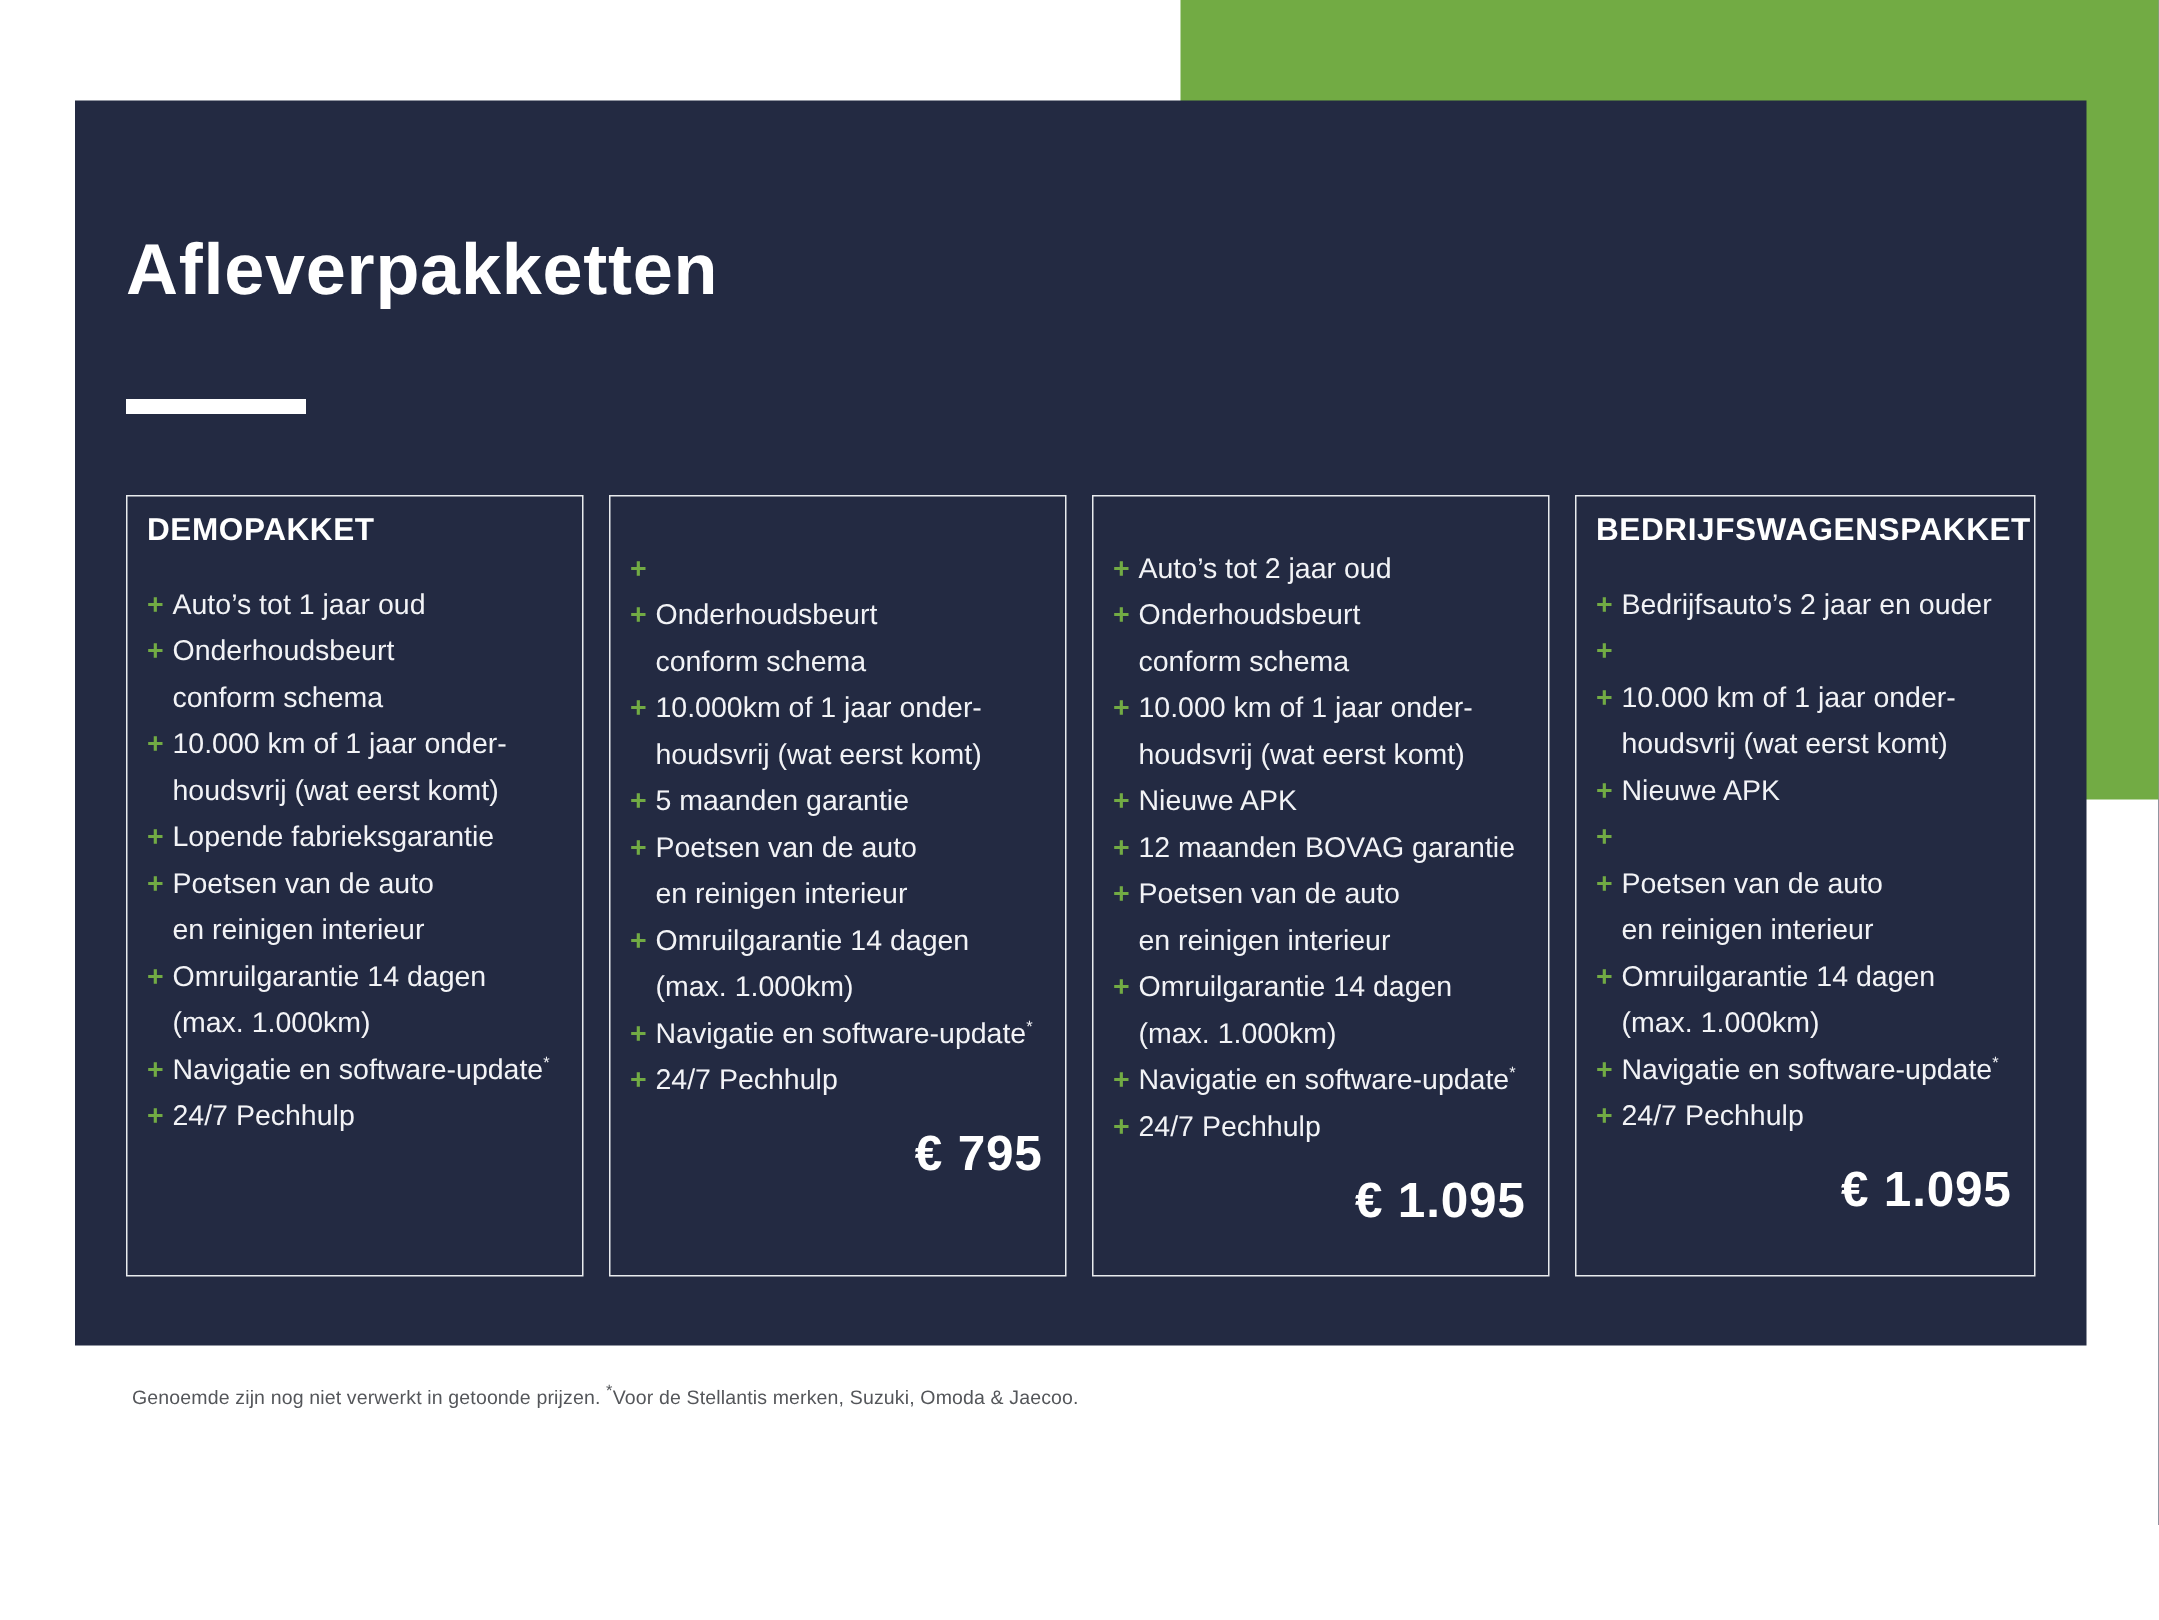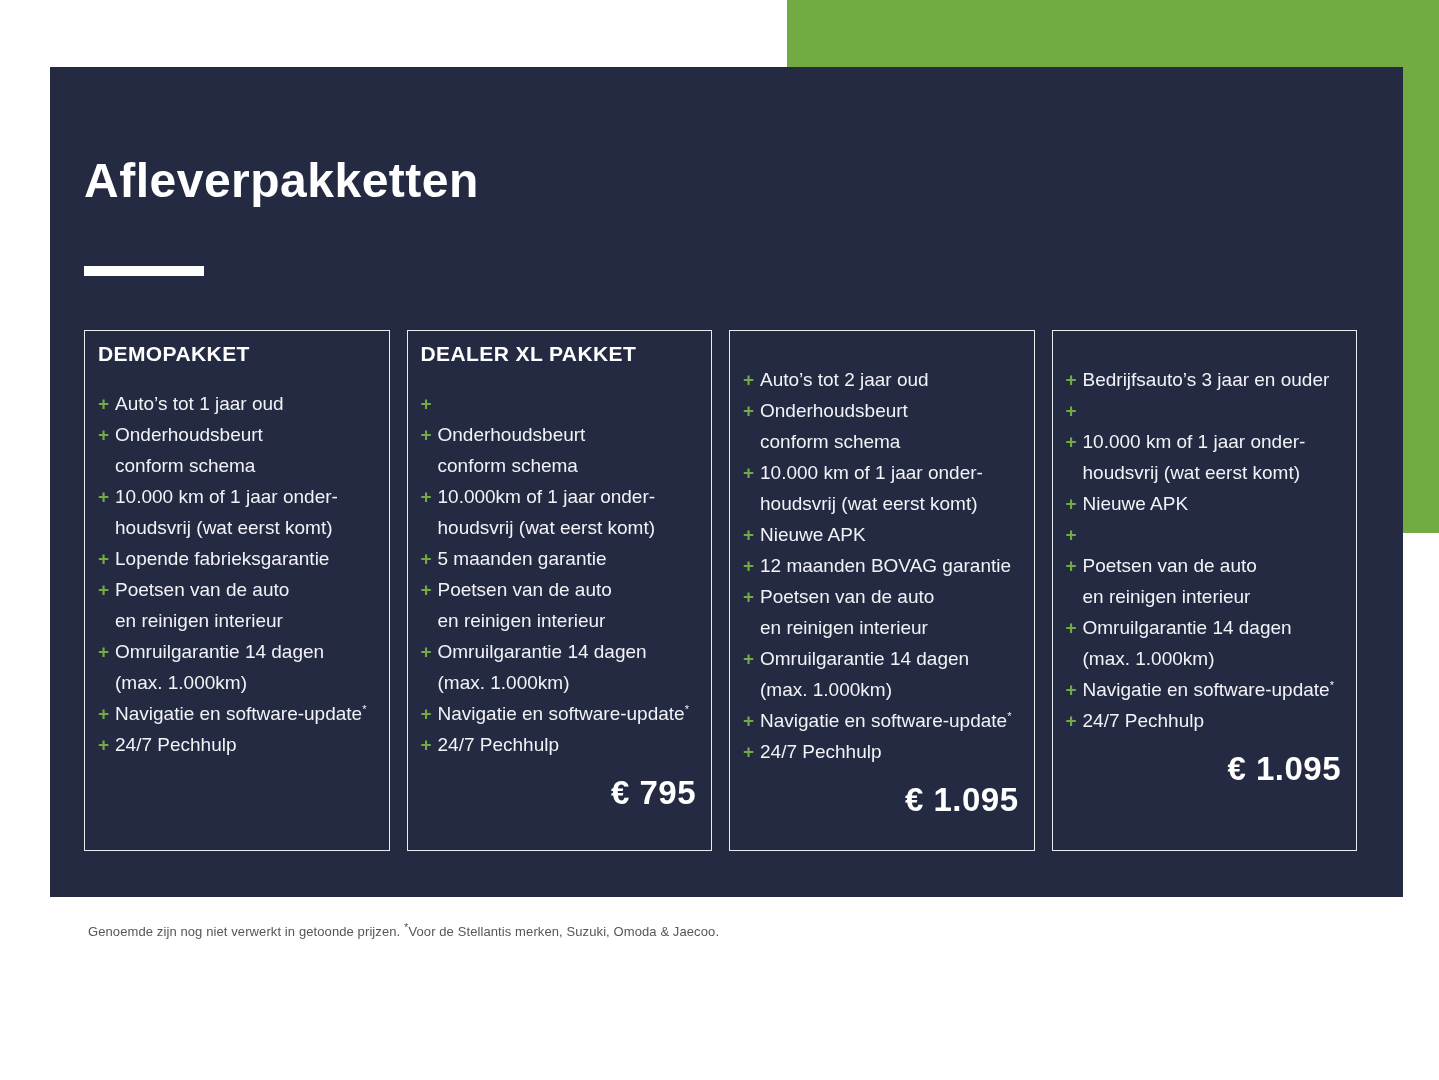--- a/index.html
+++ b/index.html
@@ -22,21 +22,20 @@
     width:652px;height:533px;
     background:var(--green);
     z-index:1;
   }
   .panel{
     position:absolute;
     left:50px;top:67px;
     width:1341px;height:830px;
     background:var(--navy);
     z-index:2;
-    padding-left:12px;
   }
   .page-title{
     position:absolute;
     left:34px;top:86px;
     margin:0;
     font-size:48px;
     font-weight:bold;
     letter-spacing:0.5px;
     color:#ffffff;
   }
@@ -151,21 +150,20 @@
             <span class="plus">+</span>
             <span class="li-text">Navigatie en software-update<sup>*</sup></span>
           </li>
           <li>
             <span class="plus">+</span>
             <span class="li-text">24/7 Pechhulp</span>
           </li>
         </ul>
       </div>
       <div class="card">
-        <h2>DEALER XL PAKKET</h2>
         <ul>
           <li>
             <span class="plus">+</span>
           </li>
           <li>
             <span class="plus">+</span>
             <span class="li-text">Onderhoudsbeurt<br>conform schema</span>
           </li>
           <li>
             <span class="plus">+</span>
@@ -229,24 +227,25 @@
             <span class="li-text">Navigatie en software-update<sup>*</sup></span>
           </li>
           <li>
             <span class="plus">+</span>
             <span class="li-text">24/7 Pechhulp</span>
           </li>
         </ul>
         <div class="price">€ 1.095</div>
       </div>
       <div class="card">
-        <ul>
-          <li>
-            <span class="plus">+</span>
-            <span class="li-text">Bedrijfsauto’s 3 jaar en ouder</span>
+        <h2>BEDRIJFSWAGENSPAKKET</h2>
+        <ul>
+          <li>
+            <span class="plus">+</span>
+            <span class="li-text">Bedrijfsauto’s 2 jaar en ouder</span>
           </li>
           <li>
             <span class="plus">+</span>
           </li>
           <li>
             <span class="plus">+</span>
             <span class="li-text">10.000 km of 1 jaar onder-<br>houdsvrij (wat eerst komt)</span>
           </li>
           <li>
             <span class="plus">+</span>

